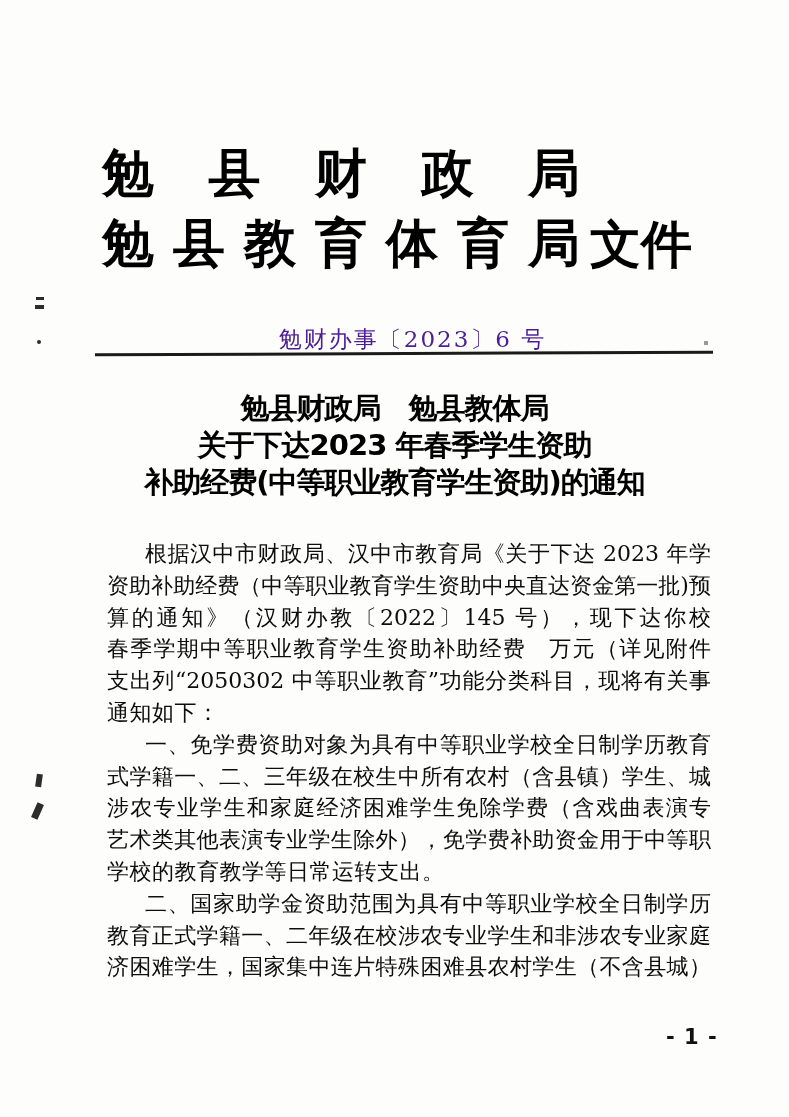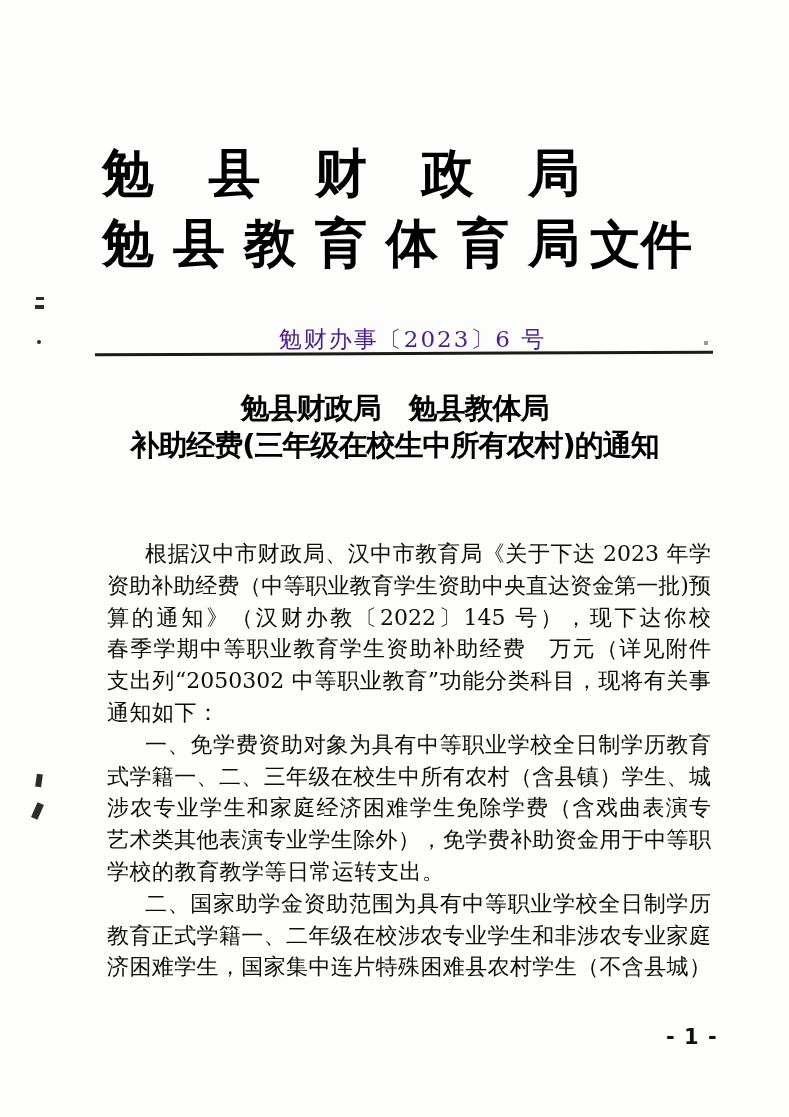--- a/index.html
+++ b/index.html
@@ -158,21 +158,22 @@
   </div>
 
   <div class="doc-type">文件</div>
 
   <div class="doc-number">勉财办事〔2023〕6 号</div>
 
   <div class="divider"></div>
 
   <div class="title-block">
     <div class="title-line">勉县财政局　勉县教体局</div>
-    <div class="title-line">补助经费(三年级在校生中所有农村)的通知</div>
+    <div class="title-line">关于下达2023 年春季学生资助</div>
+    <div class="title-line">补助经费(中等职业教育学生资助)的通知</div>
   </div>
 
   <div class="body-block">
     <div class="body-line just indent">根据汉中市财政局、汉中市教育局《关于下达 2023 年学生</div>
     <div class="body-line just">资助补助经费（中等职业教育学生资助中央直达资金第一批)预</div>
     <div class="body-line just">算的通知》（汉财办教〔2022〕145 号），现下达你校 2023 年</div>
     <div class="body-line just">春季学期中等职业教育学生资助补助经费　万元（详见附件 1）。</div>
     <div class="body-line just">支出列“2050302 中等职业教育”功能分类科目，现将有关事项</div>
     <div class="body-line">通知如下：</div>
     <div class="body-line just indent">一、免学费资助对象为具有中等职业学校全日制学历教育正</div>

